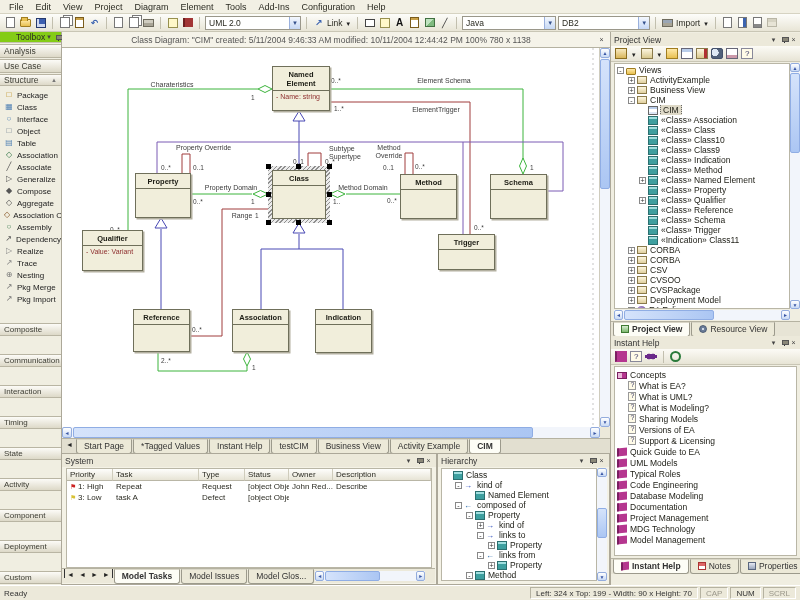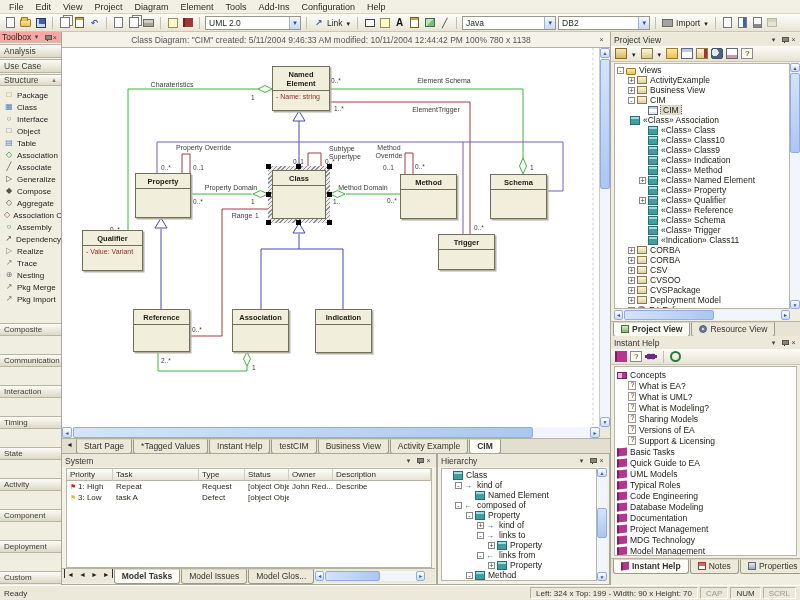--- a/index.html
+++ b/index.html
@@ -28,21 +28,21 @@
 .sh-book { width:10px; height:9px; background:#a23535; border-left:2px solid #6e1f1f; }
 .sh-rect { width:10px; height:8px; background:#fff; border:1px solid #444; }
 .sh-img { width:10px; height:9px; background:linear-gradient(135deg,#bfe3bf 50%,#7fba7f 50%); border:1px solid #41704l; border:1px solid #417041; }
 .sh-grid { width:10px; height:9px; background:#e7e4d6; border:1px solid #b9b6a6; box-shadow:inset 0 3px 0 #d6d3c3; }
 .glyph-blue { color:#3b63b0; font-weight:bold; }
 .glyph-a { font-weight:bold; font-size:10px; color:#111; }
 .glyph-line { color:#333; }
 
 
 #toolbox { position:absolute; left:0; top:32px; width:62px; height:553px; background:#f0eee1; border-right:1px solid #aca899; display:flex; flex-direction:column; }
-.tb-title { height:13px; background:#fca5a5; border-bottom:1px solid #c5c2b1; display:flex; align-items:center; padding:0 2px; font-size:8.5px; }
+.tb-title { height:13px; background:#84cc16; border-bottom:1px solid #c5c2b1; display:flex; align-items:center; padding:0 16px; font-size:8.5px; }
 .tb-title .ttl { flex:1; }
 .pbtn { width:9px; height:9px; display:inline-flex; align-items:center; justify-content:center; font-size:7px; color:#444; border:1px solid transparent; margin-left:1px; }
 .pin { position:relative; }
 .pin:before { content:""; position:absolute; left:4px; top:1px; width:1px; height:6px; background:#333; }
 .pin:after { content:""; position:absolute; left:2px; top:1px; width:5px; height:3px; background:#8a8778; border:1px solid #555; }
 .tb-sec { height:14px; background:linear-gradient(#fcfbf7,#ddd9c8); border:1px solid #b9b5a3; border-left:none; border-right:none; margin-top:1px; display:flex; align-items:center; padding:0 4px; font-size:8.5px; color:#3d3d33; }
 .tb-sec .sarr { margin-left:auto; font-size:6px; color:#777; }
 .tb-items { padding:3px 0 0 4px; }
 .tb-item { height:12px; display:flex; align-items:center; gap:3px; font-size:8px; color:#222; white-space:nowrap; overflow:hidden; }
 .tbx { width:10px; display:inline-block; text-align:center; font-size:8px; line-height:10px; }
@@ -755,21 +755,21 @@
           <div class="trow" style="padding-left: 13px;">
             <span class="exp">-</span>
             <span class="tico ic-pkg"></span>
             <span class="tlabel">CIM</span>
           </div>
           <div class="trow selrow" style="padding-left: 24px;">
             <span class="exp"></span>
             <span class="tico ic-dgm"></span>
             <span class="tlabel">CIM</span>
           </div>
-          <div class="trow" style="padding-left: 6px;">
+          <div class="trow" style="padding-left: 24px;">
             <span class="exp"></span>
             <span class="tico ic-cls"></span>
             <span class="tlabel">«Class» Association</span>
           </div>
           <div class="trow" style="padding-left: 24px;">
             <span class="exp"></span>
             <span class="tico ic-cls"></span>
             <span class="tlabel">«Class» Class</span>
           </div>
           <div class="trow" style="padding-left: 24px;">
@@ -922,24 +922,20 @@
             <span class="tico ic-qpage"></span>
             <span class="tlabel">Sharing Models</span>
           </div>
           <div class="trow h11" style="padding-left: 13px;">
             <span class="tico ic-qpage"></span>
             <span class="tlabel">Versions of EA</span>
           </div>
           <div class="trow h11" style="padding-left: 13px;">
             <span class="tico ic-qpage"></span>
             <span class="tlabel">Support &amp; Licensing</span>
-          </div>
-          <div class="trow h11" style="padding-left: 2px;">
-            <span class="tico ic-book"></span>
-            <span class="tlabel">Basic Tasks</span>
           </div>
           <div class="trow h11" style="padding-left: 2px;">
             <span class="tico ic-book"></span>
             <span class="tlabel">Quick Guide to EA</span>
           </div>
           <div class="trow h11" style="padding-left: 2px;">
             <span class="tico ic-book"></span>
             <span class="tlabel">UML Models</span>
           </div>
           <div class="trow h11" style="padding-left: 2px;">

